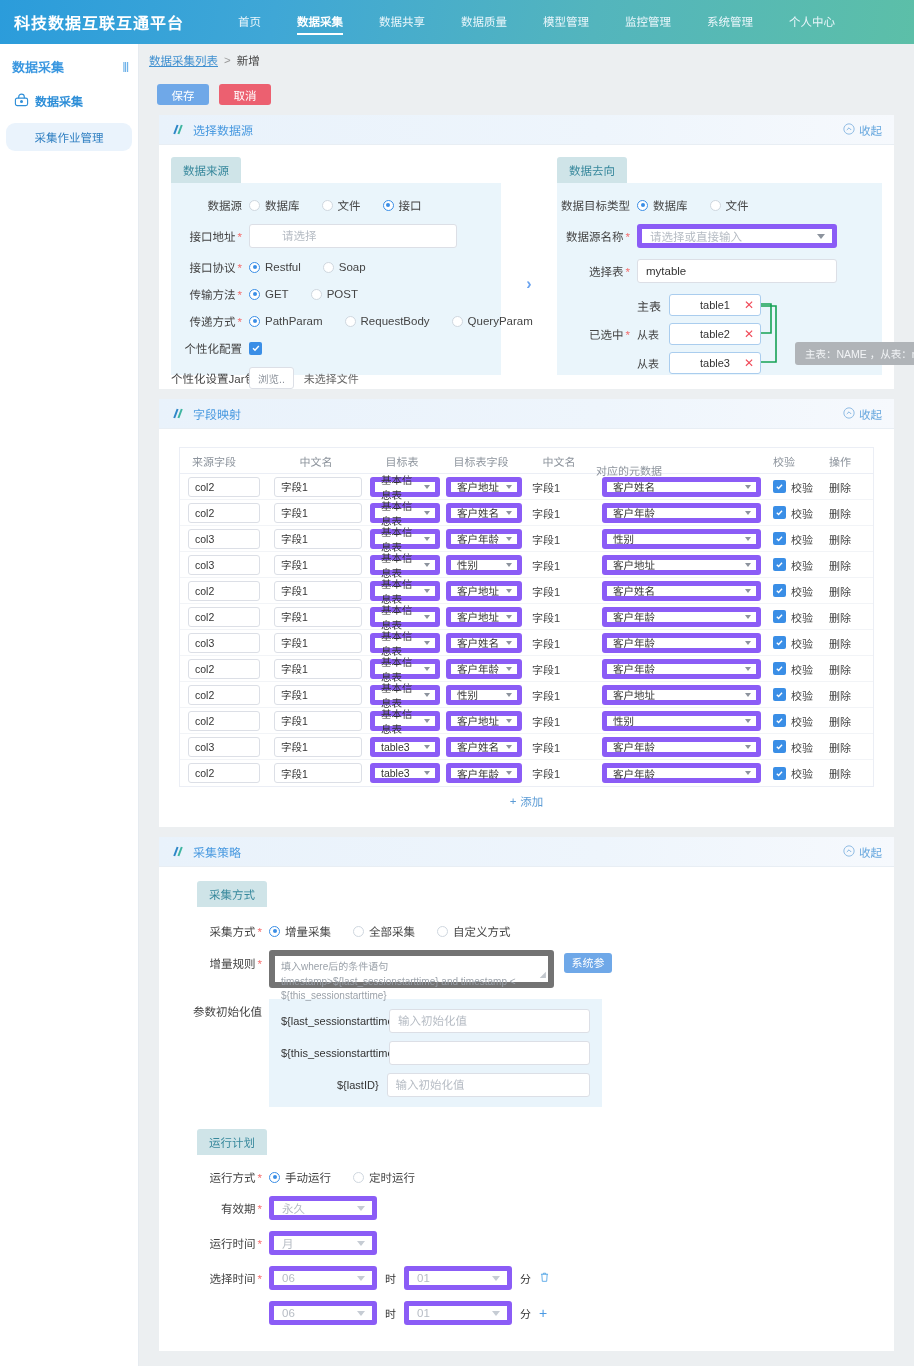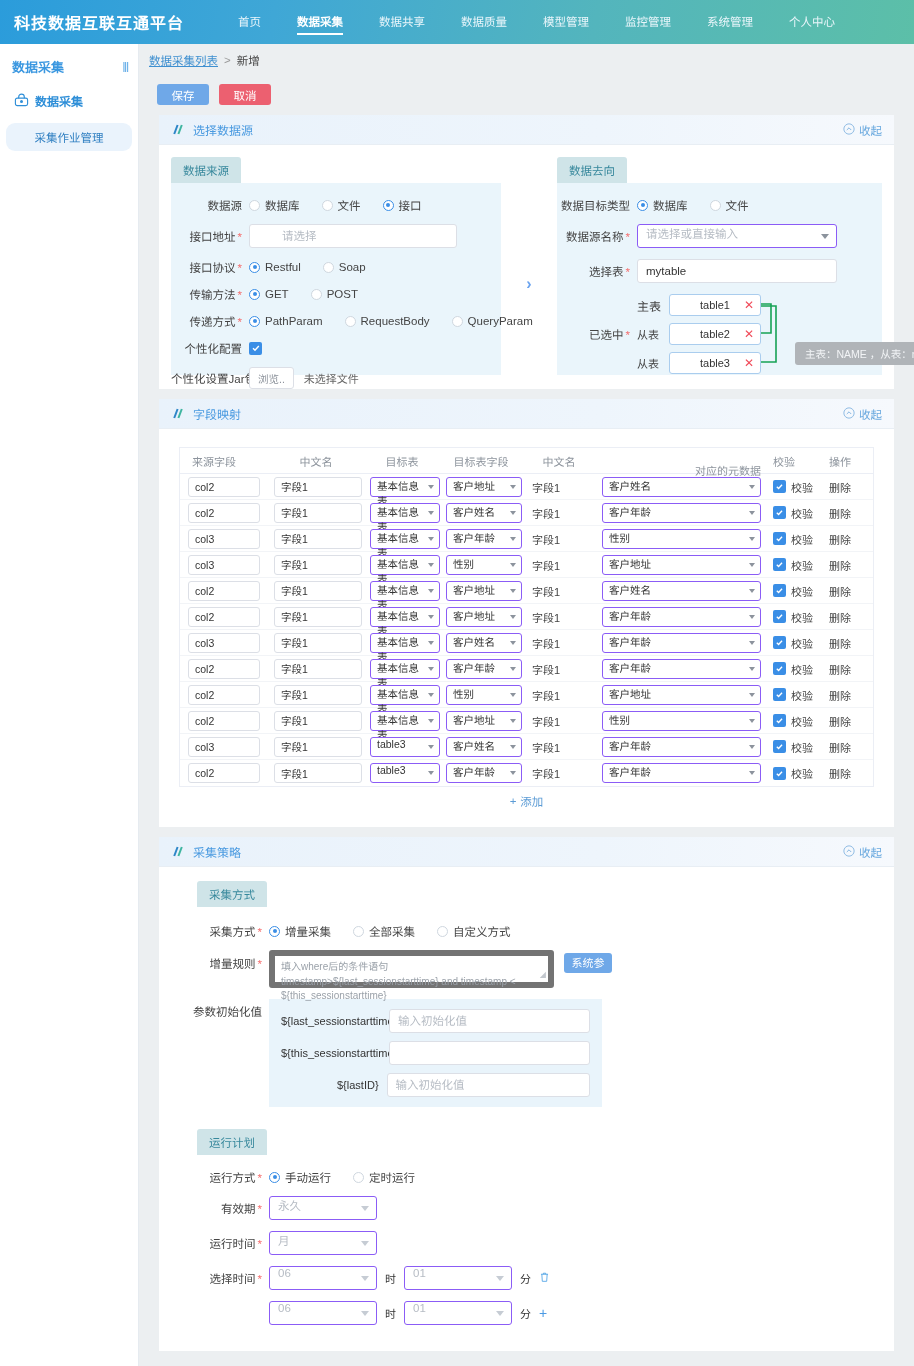--- a/index.html
+++ b/index.html
@@ -121,22 +121,22 @@
   .radio .rl { font-size:11.5px; color:#444; }
 
   .inp {
     border:1px solid #dcdfe6; background:#fff; border-radius:3px;
     height:24px; font-size:11.5px; color:#333; padding:0 8px;
     font-family:inherit; outline:none;
   }
   .inp::placeholder { color:#b6bcc4; }
 
   .sel {
-    position:relative; border:1px solid #8b5cf6; background:#fff; border-radius:3px;
-    height:24px; display:flex; align-items:flex-start; padding:0 20px 0 8px;
+    position:relative; border:5px solid #8b5cf6; background:#fff; border-radius:3px;
+    height:24px; display:flex; align-items:center; padding:0 20px 0 8px;
     font-size:11.5px; color:#333; cursor:pointer;
   }
   .sel.ph { color:#b6bcc4; }
   .sel .caret {
     position:absolute; right:7px; top:50%; margin-top:-2px;
     width:0; height:0; border-left:4px solid transparent; border-right:4px solid transparent;
     border-top:5px solid #8c939d;
   }
   .sel.light .caret { border-top-color:#c6ccd4; }
 
@@ -186,21 +186,21 @@
   .c4 { width:82px; padding-left:6px; }
   .c5 { width:74px; padding-left:10px; }
   .c6 { flex:1; padding-left:6px; padding-right:10px; }
   .c7 { width:58px; padding-left:2px; }
   .c8 { width:44px; }
   .maphead .c1 { padding-left:12px; }
   .maphead .c2 { text-align:center; padding-left:0; }
   .maphead .c3 { text-align:center; padding-left:0; }
   .maphead .c4 { text-align:center; padding-left:0; }
   .maphead .c5 { text-align:center; padding-left:0; }
-  .maphead .c6 { text-align:right; padding-left:0;margin-top:19px; }
+  .maphead .c6 { text-align:left; padding-left:0;margin-top:19px; }
   .mini { height:20px; font-size:10.5px; padding:0 6px; }
   .mini.sel { padding:0 16px 0 6px; }
   .mini.sel .caret { right:5px; border-left-width:3px; border-right-width:3px; border-top-width:4px; }
   .vcell { display:flex; align-items:center; gap:5px; font-size:11px; color:#444; }
   .del { font-size:11px; color:#444; cursor:pointer; }
   .addrow {
     height:28px; display:flex; align-items:center; justify-content:center;
     color:#5b9bd5; font-size:11.5px; cursor:pointer; gap:4px;
   }
 

